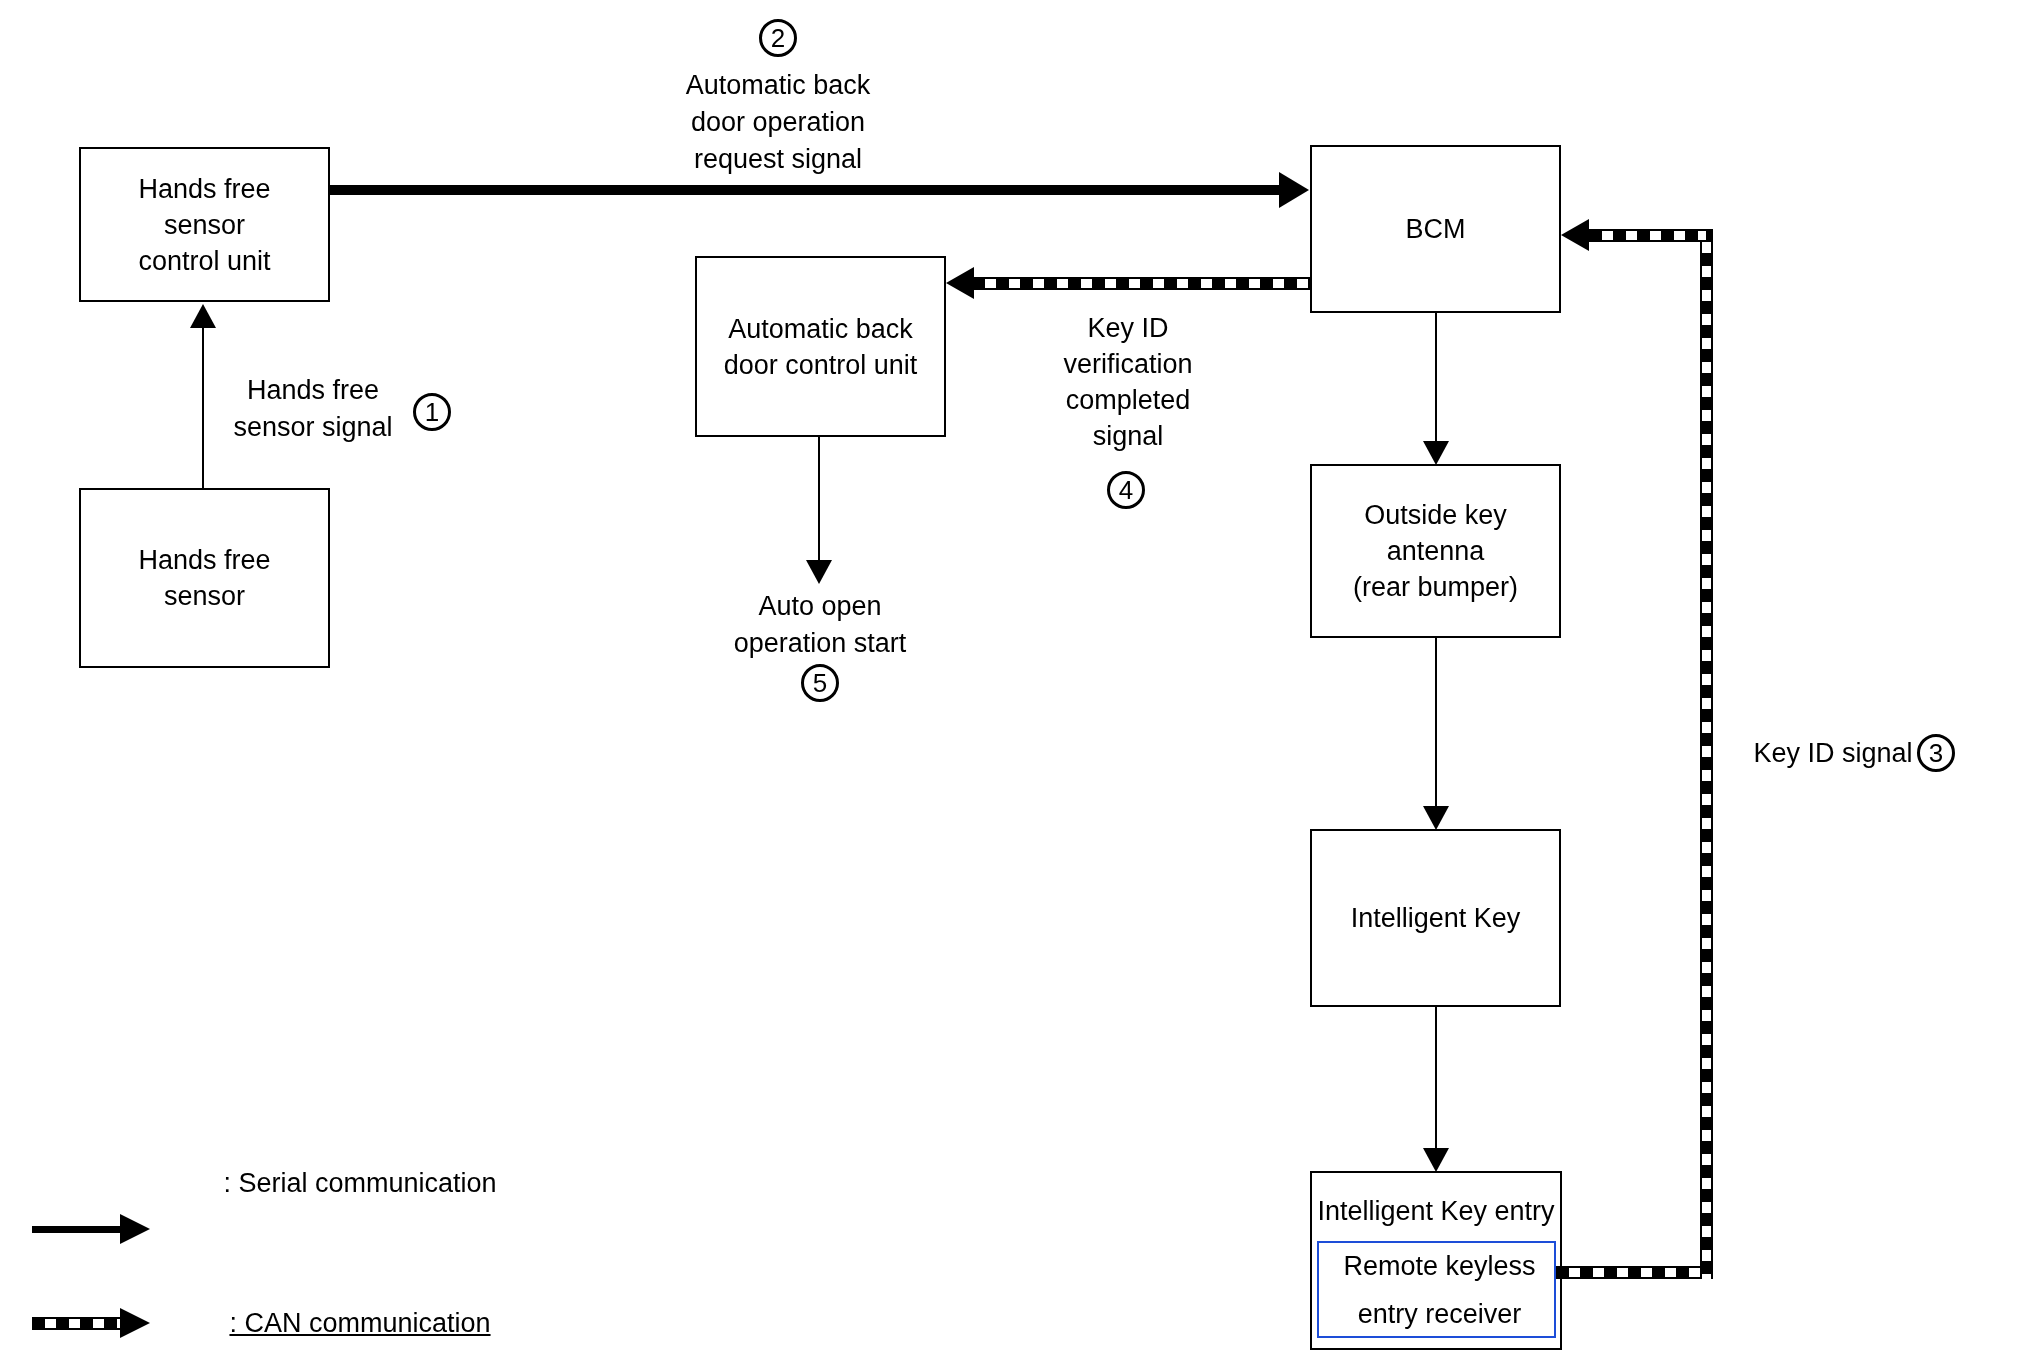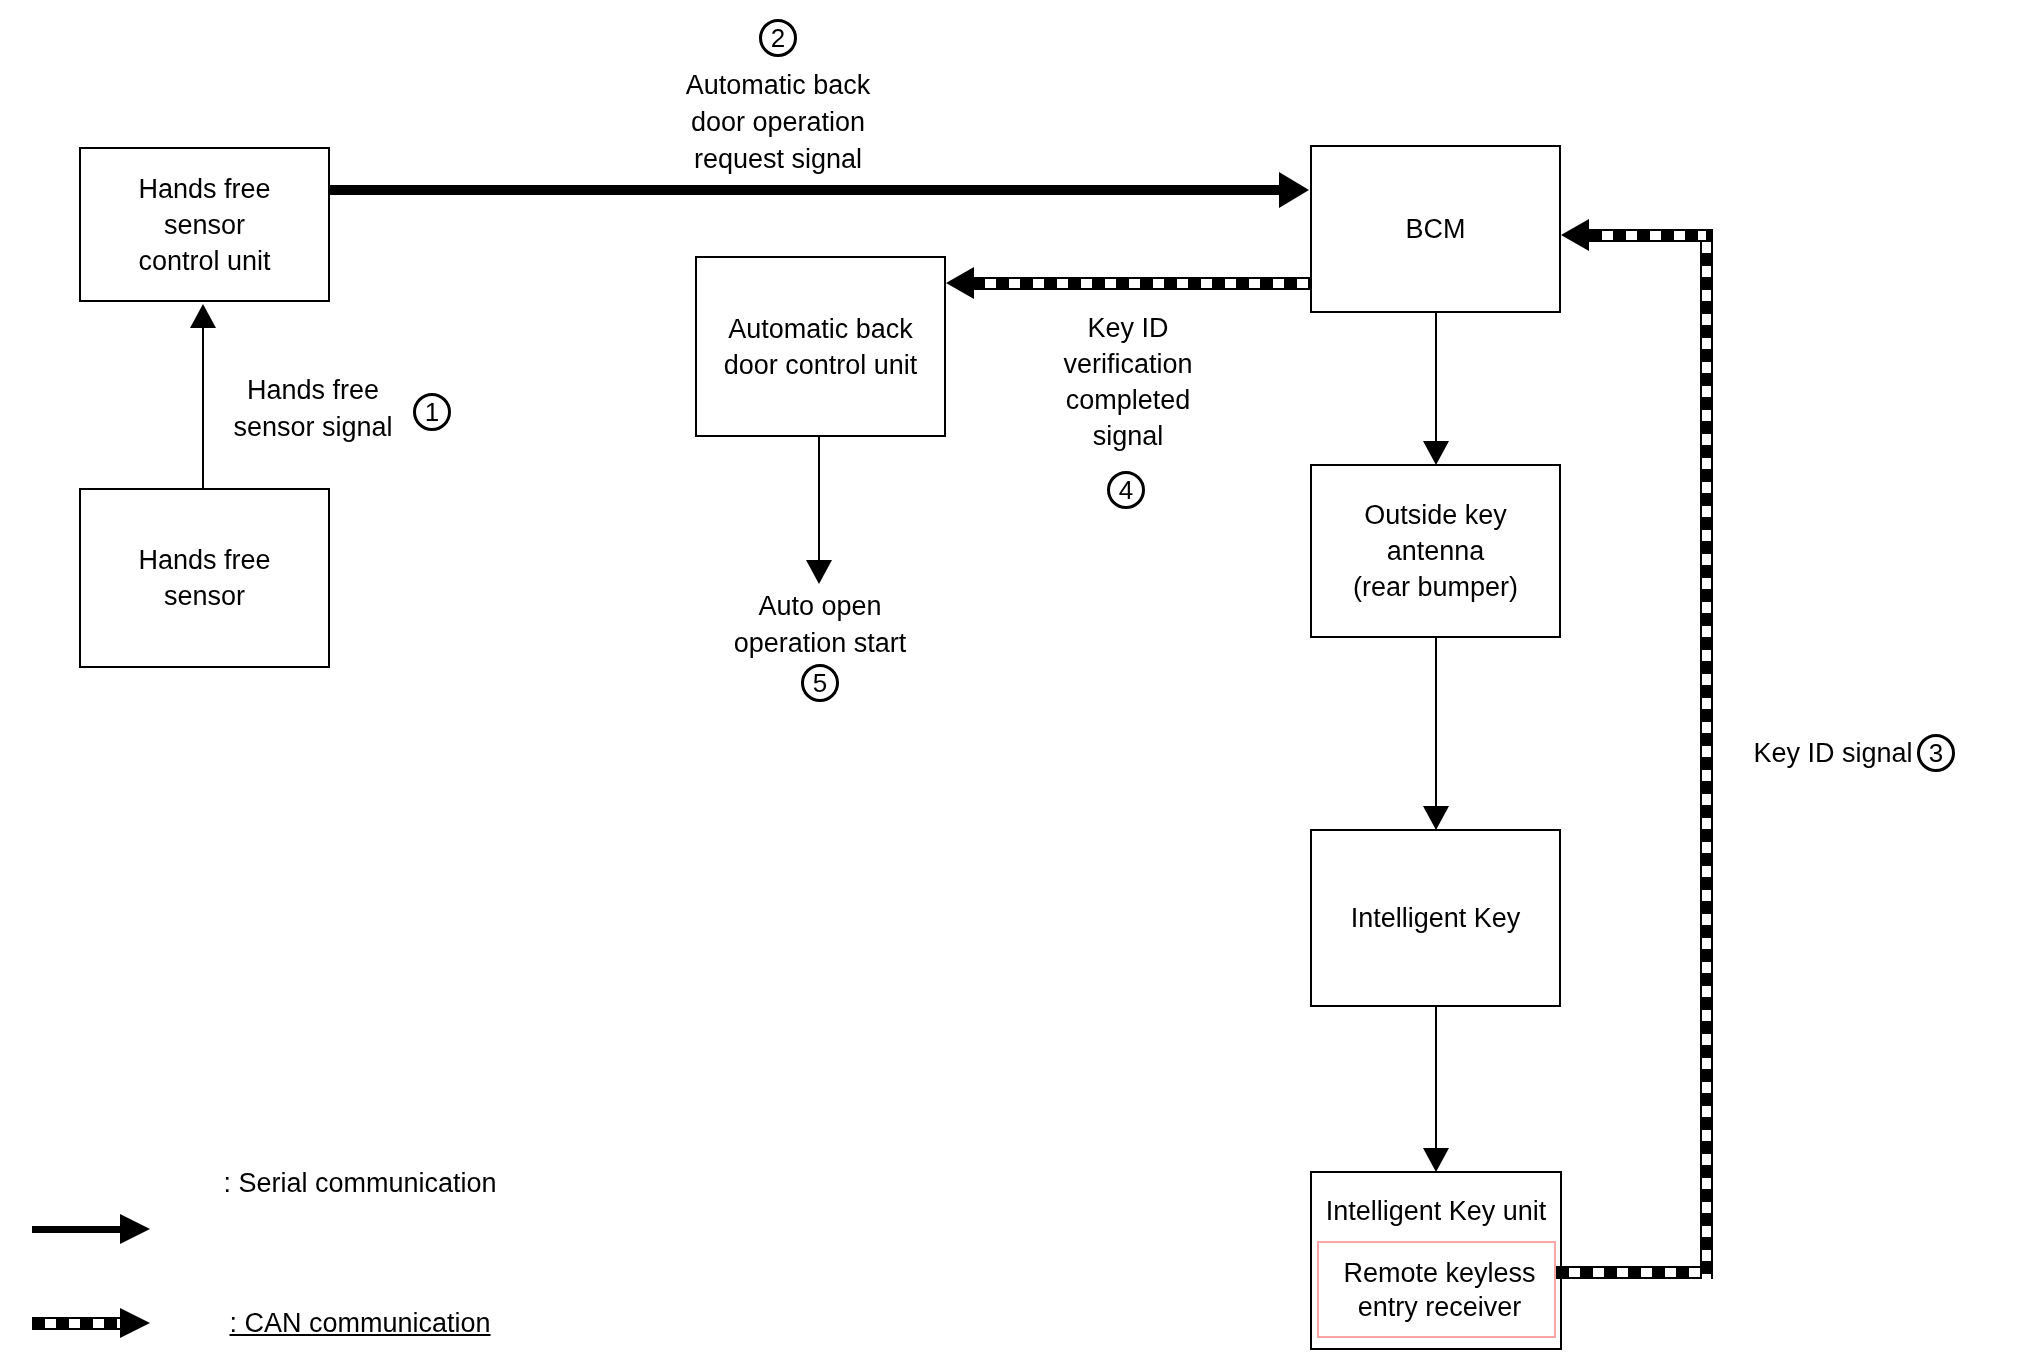--- a/index.html
+++ b/index.html
@@ -32,23 +32,23 @@
     border-left:2px solid #000;border-right:2px solid #000;
     background:repeating-linear-gradient(180deg,#000 0 13px,#fff 13px 24px);
   }
   .tri{position:absolute;width:0;height:0;}
   .tri.up{border-left:13px solid transparent;border-right:13px solid transparent;border-bottom:24px solid #000;}
   .tri.down{border-left:13px solid transparent;border-right:13px solid transparent;border-top:24px solid #000;}
   .tri.right-big{border-top:18px solid transparent;border-bottom:18px solid transparent;border-left:30px solid #000;}
   .tri.left-big{border-top:16px solid transparent;border-bottom:16px solid transparent;border-right:28px solid #000;}
   .tri.right-legend{border-top:15px solid transparent;border-bottom:15px solid transparent;border-left:30px solid #000;}
   .inner-box{
-    position:absolute;border:2px solid #fca5a5;background:#fff;box-sizing:border-box;
+    position:absolute;border:2px solid #1d4ed8;background:#fff;box-sizing:border-box;
     display:flex;align-items:center;justify-content:center;text-align:center;
-    font-size:27px;line-height:34px;white-space:pre-line;padding-left:6px;
+    font-size:27px;line-height:48px;white-space:pre-line;padding-left:6px;
   }
   .unit-label{
     position:absolute;left:0;right:0;top:20px;text-align:center;
     font-size:27px;line-height:36px;white-space:pre-line;
   }
 </style>
 </head>
 <body>
 
 <div id="stage">
@@ -65,21 +65,21 @@
 
   <div class="box" style="left:1310px;top:145px;width:251px;height:168px;">BCM</div>
 
   <div class="box" style="left:1310px;top:829px;width:251px;height:178px;">Intelligent Key</div>
 
   <div class="box" style="left:1310px;top:464px;width:251px;height:174px;">Outside key
 antenna
 (rear bumper)</div>
 
   <div class="box" style="left:1310px;top:1171px;width:252px;height:179px;display:block;">
-    <div class="unit-label">Intelligent Key unit</div>
+    <div class="unit-label">Intelligent Key entry</div>
     <div class="inner-box" style="left:5px;top:68px;width:239px;height:97px;">Remote keyless
 entry receiver</div>
   </div>
 
   <div class="vline" style="left:202px;top:312px;height:176px;"></div>
   <div class="tri up" style="left:190px;top:304px;"></div>
   <div class="lbl" style="left:163px;top:372px;width:300px;">Hands free
 sensor signal</div>
   <div class="num" style="left:413px;top:393px;">1</div>
 

